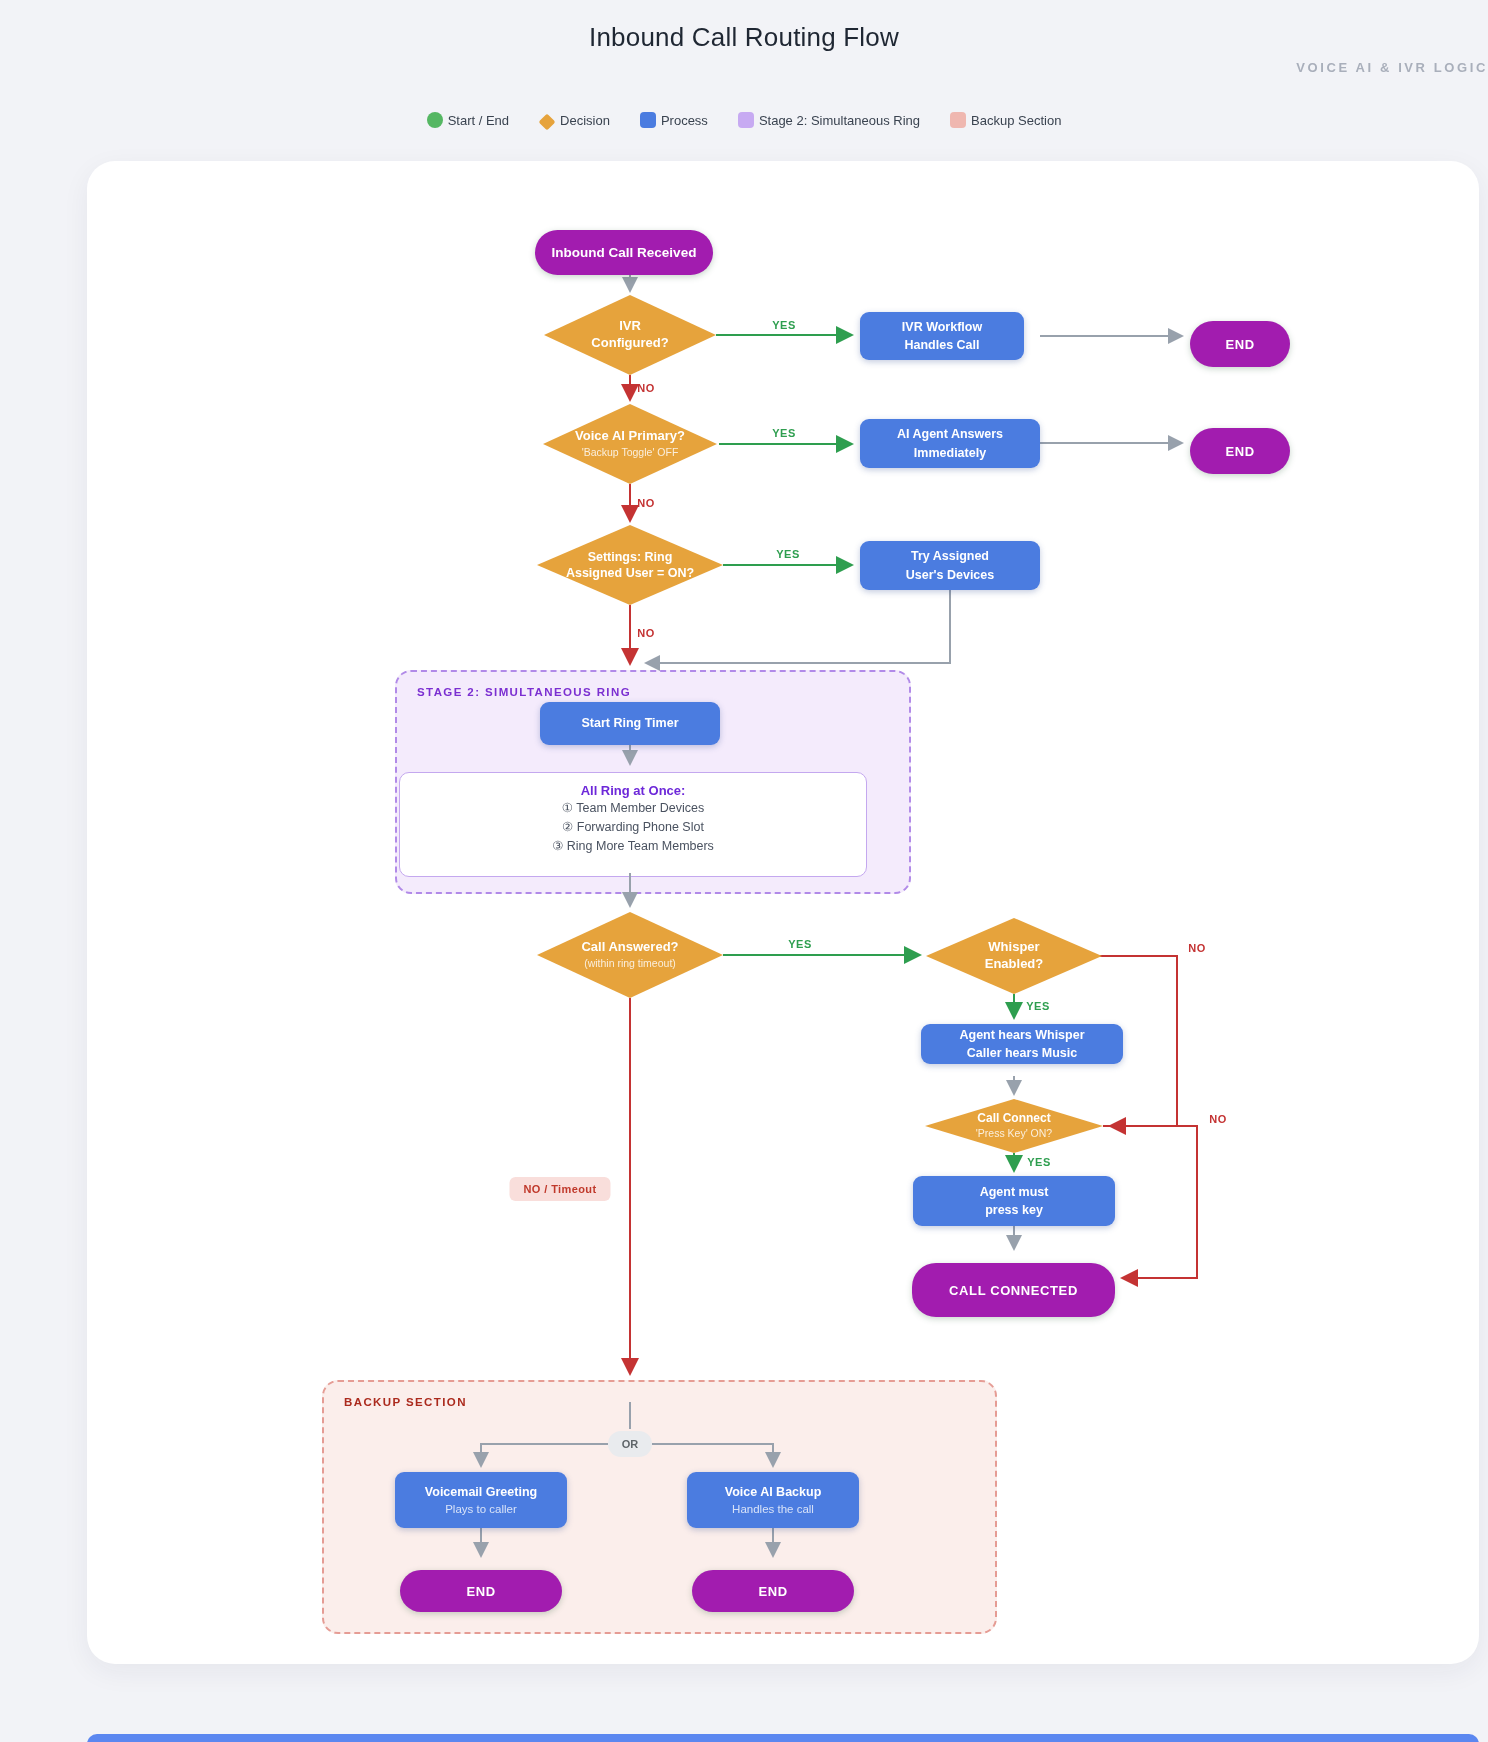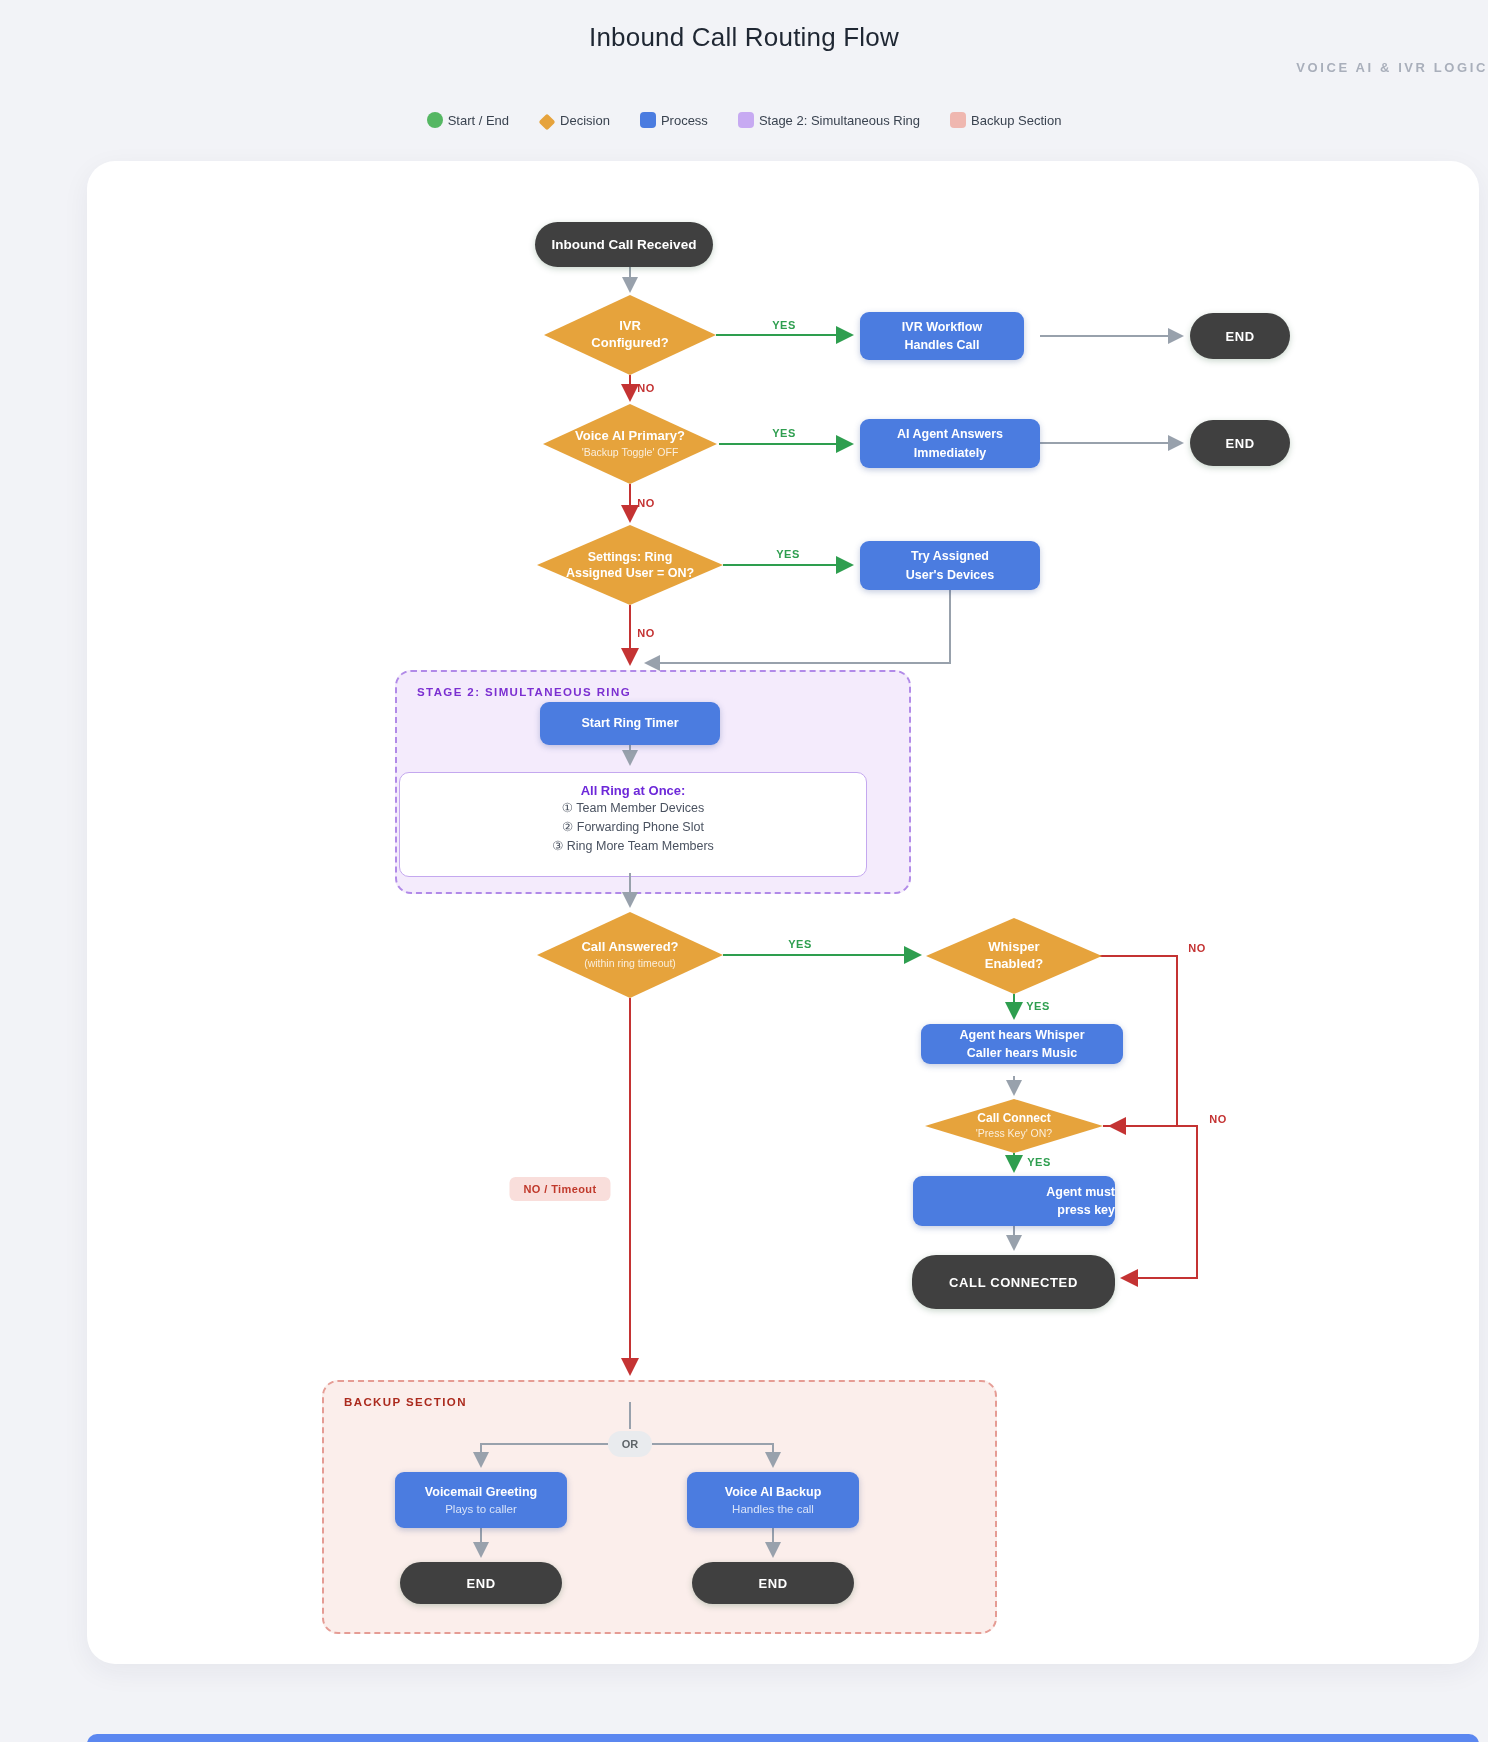--- a/index.html
+++ b/index.html
@@ -70,21 +70,21 @@
     text-align:center;
   }
   .ringbox .rb-title{margin-top:10px;font-size:13px;font-weight:bold;color:#6d28d9;}
   .ringbox .rb-item{font-size:12.5px;color:#4a5260;line-height:18px;margin-top:1px;}
 
   
   svg.edges{position:absolute;left:0;top:0;z-index:2;}
 
   
   .node{position:absolute;z-index:3;display:flex;flex-direction:column;justify-content:center;align-items:center;text-align:center;color:#fff;}
-  .pill{background:#404040;border-radius:24px;font-weight:bold;box-shadow:0 2px 6px rgba(40,90,50,.25);}
+  .pill{background:#a21caf;border-radius:24px;font-weight:bold;box-shadow:0 2px 6px rgba(40,90,50,.25);margin-top:8px;}
   .pill-start{font-size:13.5px;}
   .pill-end{font-size:13px;letter-spacing:.6px;}
   .process{background:#4b7ce0;border-radius:9px;font-size:12.5px;font-weight:600;line-height:1.45;box-shadow:0 2px 6px rgba(40,70,140,.28);}
   .process .sub2{font-size:11.5px;font-weight:normal;color:rgba(255,255,255,.78);}
   .diamond{
     background:#e6a33c;
     clip-path:polygon(50% 0%,100% 50%,50% 100%,0% 50%);
     font-size:13px;font-weight:bold;line-height:1.3;
     filter:drop-shadow(0 2px 3px rgba(120,80,10,.25));
   }
@@ -259,21 +259,21 @@
   <div class="node process" style="left:913px;top:1024px;width:202px;height:40px;margin-left:8px;">
     <span>Agent hears Whisper</span>
     <span>Caller hears Music</span>
   </div>
 
   <div class="node diamond" style="left:925px;top:1099px;width:178px;height:54px;font-size:12px;">
     <span>Call Connect</span>
     <span class="dsub">'Press Key' ON?</span>
   </div>
 
-  <div class="node process" style="left:913px;top:1176px;width:202px;height:50px;align-items:flex-end;">
+  <div class="node process" style="left:913px;top:1176px;width:202px;height:50px;">
     <span>Agent must</span>
     <span>press key</span>
   </div>
 
   <div class="node pill pill-end" style="left:912px;top:1255px;width:203px;height:54px;">
     <span>CALL CONNECTED</span>
   </div>
 
   <div class="node orpill" style="left:608px;top:1431px;width:44px;height:26px;">
     <span>OR</span>

